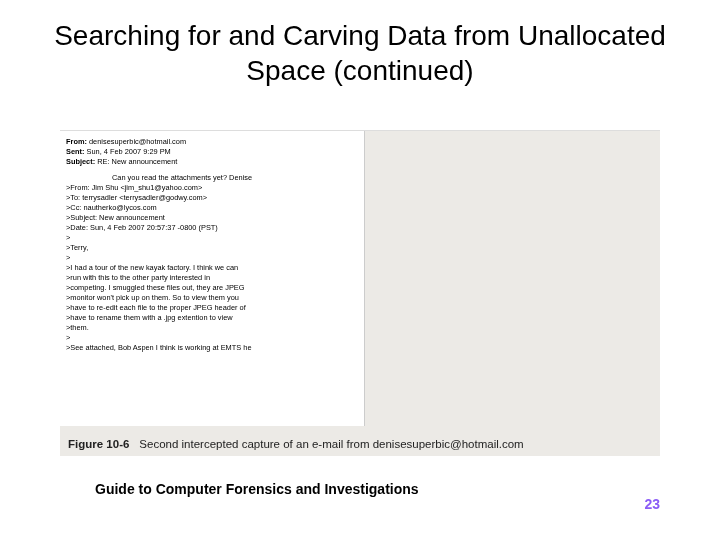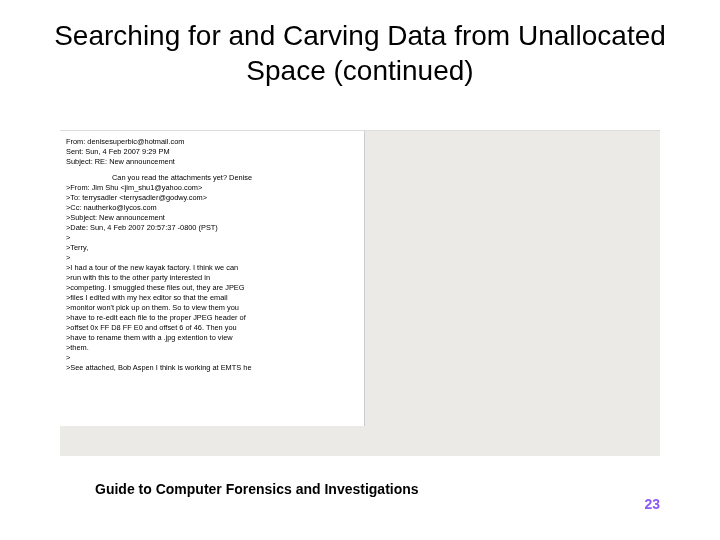--- a/index.html
+++ b/index.html
@@ -48,21 +48,21 @@
     padding: 6px 6px;
     box-sizing: border-box;
     font-size: 7.4px;
     line-height: 1.35;
     color: #000;
   }
   .email-box .hdr {
     margin-bottom: 0;
   }
   .email-box .hdr strong {
-    font-weight: normal;
+    font-weight: bold;
     text-align: right;
   }
   .email-box .bodytxt {
     margin-top: 6px;
     margin-left: 46px;
   }
   .email-box .quoted {
     margin-top: 0;
   }
   .figure-caption {
@@ -112,28 +112,29 @@
           <div>&gt;To: terrysadler &lt;terrysadler@godwy.com&gt;</div>
           <div>&gt;Cc: nautherko@lycos.com</div>
           <div>&gt;Subject: New announcement</div>
           <div>&gt;Date: Sun, 4 Feb 2007 20:57:37 -0800 (PST)</div>
           <div>&gt;</div>
           <div>&gt;Terry,</div>
           <div>&gt;</div>
           <div>&gt;I had a tour of the new kayak factory. I think we can</div>
           <div>&gt;run with this to the other party interested in</div>
           <div>&gt;competing. I smuggled these files out, they are JPEG</div>
-          <div>&gt;files I edited with my hex editor so that the email</div>
           <div>&gt;monitor won't pick up on them. So to view them you</div>
           <div>&gt;have to re-edit each file to the proper JPEG header of</div>
-          <div>&gt;offset 0x FF D8 FF E0 and offset 6 of 46. Then you</div>
           <div>&gt;have to rename them with a .jpg extention to view</div>
           <div>&gt;them.</div>
           <div>&gt;</div>
           <div>&gt;See attached, Bob Aspen I think is working at EMTS he</div>
         </div>
+    </div>
+    <div class="figure-caption">
+      <span class="fignum">Figure 10-6</span><span>Second intercepted capture of an e-mail from denisesuperbic@hotmail.com</span>
     </div>
   </div>
 
   <div class="footer-left">Guide to Computer Forensics and Investigations</div>
   <div class="footer-right">23</div>
 
 </div>
 
 </body></html>

